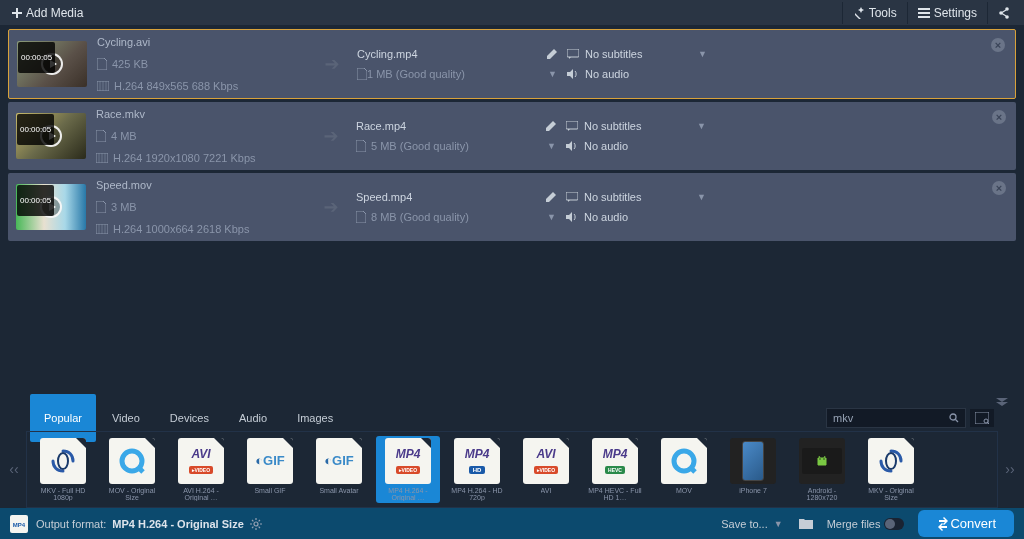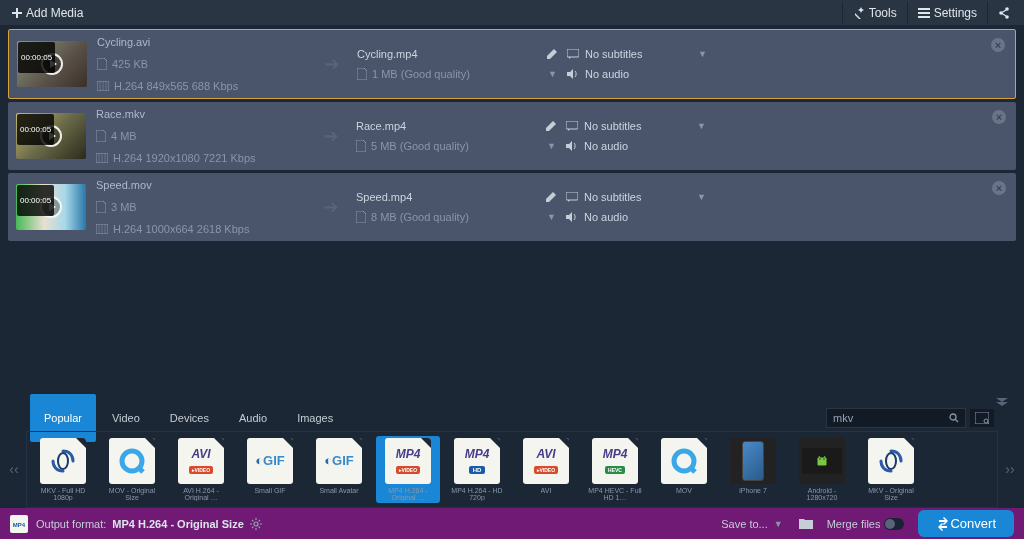--- a/index.html
+++ b/index.html
@@ -39,21 +39,21 @@
 .tabs-right { margin-left:auto; display:flex; align-items:center; gap:4px; }
 .search-box { background:#121a26; border:1px solid #2a3544; padding:3px 6px; width:140px; color:#96a2b4; font-size:11px; display:flex; align-items:center; justify-content:space-between; }
 .preset-strip { height:78px; display:flex; align-items:center; padding:0 6px; gap:4px; }
 .nav-arrow { width:16px; height:60px; display:flex; align-items:center; justify-content:center; color:#5a6478; cursor:pointer; font-size:14px; }
 .preset-row { flex:1; display:flex; gap:5px; overflow:hidden; border:1px solid #223248; padding:4px; }
 .preset { width:64px; display:flex; flex-direction:column; align-items:center; gap:3px; cursor:pointer; padding:2px; }
 .preset.active { background:#1a87d6; border-radius:3px; }
 .preset-icon { width:46px; height:46px; background:#f5f5f0; border-radius:3px; display:flex; align-items:center; justify-content:center; font-weight:bold; font-size:12px; color:#333; position:relative; overflow:hidden; }
 .preset-icon.device { background:#222; }
 .preset-label { font-size:7px; color:#8a95aa; text-align:center; line-height:1.1; height:14px; overflow:hidden; }
-.bottom-bar { position:absolute; bottom:0; left:0; right:0; height:31px; background:#701a75; display:flex; align-items:center; padding:0 10px; gap:8px; }
+.bottom-bar { position:absolute; bottom:0; left:0; right:0; height:31px; background:#0c4a6e; display:flex; align-items:center; padding:0 10px; gap:8px; }
 .output-format { flex:1; display:flex; align-items:center; gap:6px; font-size:11px; }
 .save-to { display:flex; align-items:center; gap:6px; padding:4px 8px; cursor:pointer; font-size:11px; }
 .merge { display:flex; align-items:center; gap:4px; padding:4px 6px; cursor:pointer; font-size:11px; }
 .convert-btn { background:#1a87d6; color:#fff; padding:6px 18px; border-radius:6px; cursor:pointer; display:flex; align-items:center; gap:0; font-size:13px; }
 .merge-toggle { width:20px; height:12px; background:#1a2332; border-radius:6px; position:relative; display:inline-block; }
 .merge-toggle::after { content:""; position:absolute; left:1px; top:1px; width:10px; height:10px; background:#5a6478; border-radius:50%; }
 .folded-corner::before { content:""; position:absolute; top:0; right:0; border-top:10px solid #4a546b; border-left:10px solid transparent; }
 .folded-corner.white-fold::before { border-top-color:#1c2735; }
 svg { display:block; }
 </style>
@@ -131,21 +131,21 @@
     <div class="output-col">
       <div class="out-name">
           <span>Cycling.mp4</span>
           <span class="icon">
             <svg width="10" height="10" viewBox="0 0 10 10">
               <path d="M7 0l3 3-7 7H0V7z" fill="#c5cdd6"></path>
             </svg>
           </span>
         </div>
       <div class="out-meta">
-          <span style="display:flex;gap:5px;align-items:center">
+          <span style="display:flex;align-items:center">
             <span class="icon">
               <svg width="10" height="12" viewBox="0 0 10 12">
                 <path d="M0 0h7l3 3v9H0z" fill="none" stroke="#8a95aa"></path>
               </svg>
             </span>
             <span>1 MB (Good quality)</span>
           </span>
           <span class="chev">▼</span>
         </div>
     </div>

